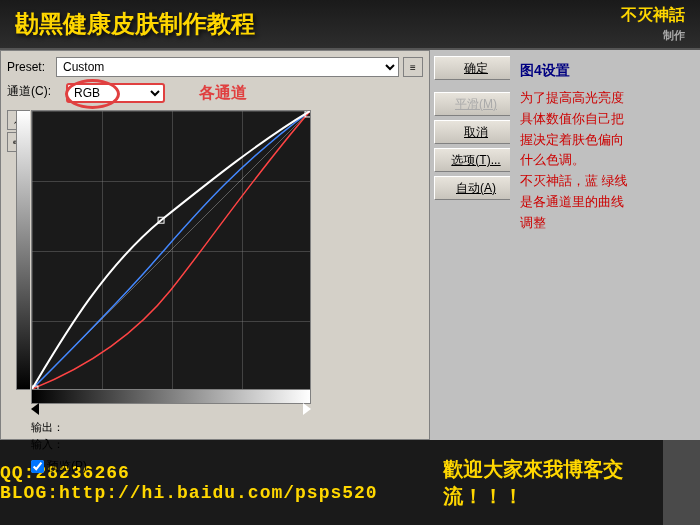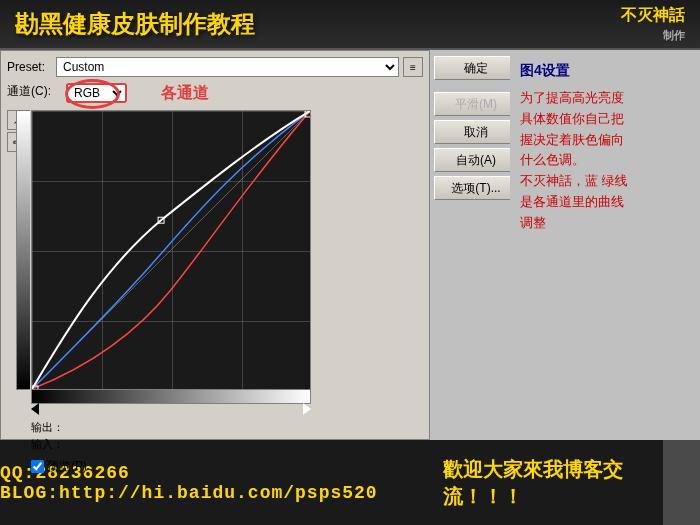--- a/index.html
+++ b/index.html
@@ -99,21 +99,21 @@
       margin-bottom: 6px;
       gap: 4px;
       position: relative;
     }
     .channel-label {
       font-size: 12px;
       color: #000;
       width: 55px;
     }
     .channel-select {
-      width: 61px;
+      width: 99px;
       height: 20px;
       font-size: 12px;
       background: white;
       border: 2px solid #e04040;
       border-radius: 3px;
       padding: 0 2px;
     }
     .channel-annotation {
       color: #e04040;
       font-size: 16px;
@@ -248,20 +248,21 @@
       height: 24px;
       background: linear-gradient(180deg, #e8e4dc 0%, #c8c4bc 100%);
       border: 1px solid #808080;
       border-top-color: #fff;
       border-left-color: #fff;
       font-size: 12px;
       cursor: pointer;
       display: flex;
       align-items: center;
       justify-content: center;
+      text-decoration: underline;
     }
     .ps-btn.disabled {
       color: #aaa;
       cursor: default;
     }
     .ps-btn-confirm {
       background: linear-gradient(180deg, #e8e4dc 0%, #c8c4bc 100%);
     }
 
     
@@ -392,22 +393,22 @@
       <input type="checkbox" checked="" style="">
       <span style="font-size:12px;">预览(P)</span>
     </div>
 
   </div>
 
   <div class="right-buttons">
     <button class="ps-btn ps-btn-confirm">确定</button>
     <button class="ps-btn disabled" style="margin-top:8px;">平滑(M)</button>
     <button class="ps-btn">取消</button>
+    <button class="ps-btn">选项(T)...</button>
     <button class="ps-btn">自动(A)</button>
-    <button class="ps-btn">选项(T)...</button>
   </div>
 
   <div class="right-info">
     <div class="info-title">图4设置</div>
     <div class="info-text">
       <span>为了提高高光亮度</span><br>
       <span>具体数值你自己把</span><br>
       <span>握决定着肤色偏向</span><br>
       <span>什么色调。</span><br>
       <span>不灭神話，蓝 绿线</span><br>

